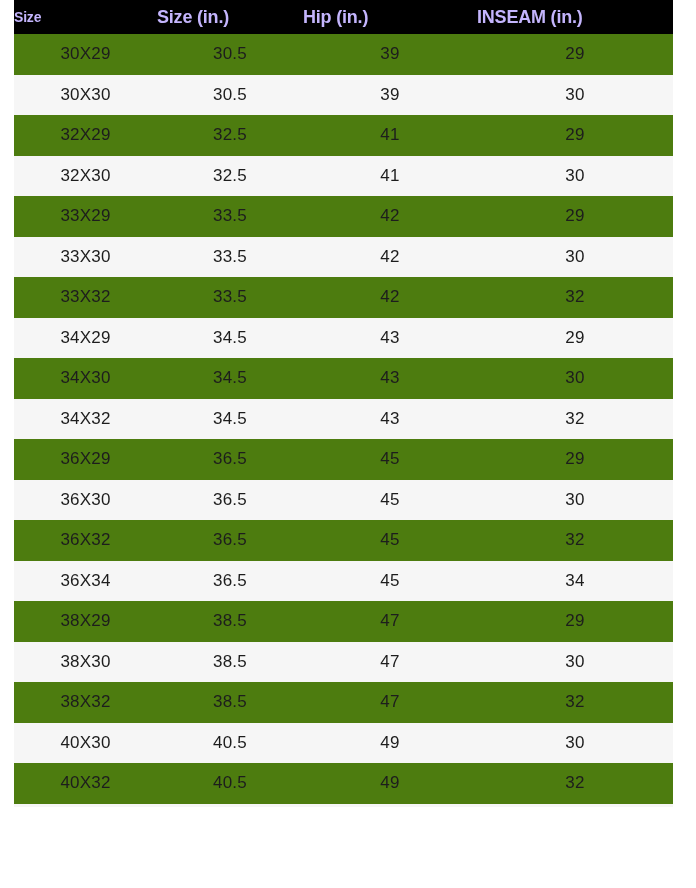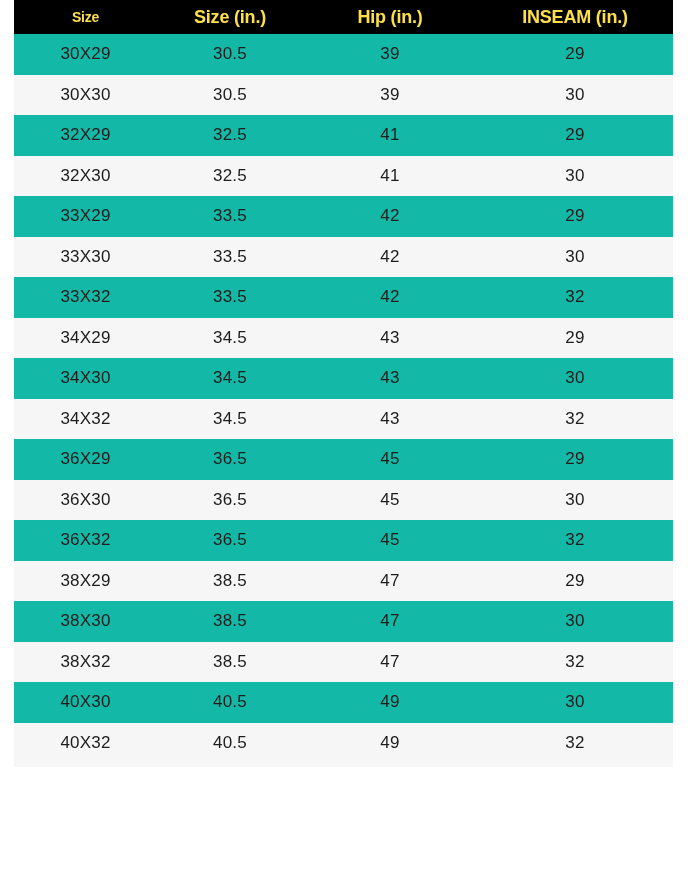--- a/index.html
+++ b/index.html
@@ -21,34 +21,34 @@
   table.size-table {
     border-collapse: collapse;
     table-layout: fixed;
     width: 659px;
   }
   thead tr.head-row {
     height: 34px;
     background: #000000;
   }
   th {
-    color: #fde047;
+    color: #c4b5fd;
     font-weight: 700;
     font-size: 18px;
     letter-spacing: -0.2px;
-    text-align: center;
+    text-align: left;
     vertical-align: middle;
     padding: 0;
   }
   th.th-size {
     font-size: 14px;
   }
   tbody tr.data-row {
     height: 40.5px;
-    background: #14b8a6;
+    background: #4d7c0f;
   }
   tbody tr.data-row:nth-child(even) {
     background: #f6f6f6;
   }
   td {
     text-align: center;
     vertical-align: middle;
     font-size: 17px;
     font-weight: 400;
     color: #1d1d1d;
@@ -154,20 +154,26 @@
             <td>45</td>
             <td>30</td>
           </tr>
           <tr class="data-row">
             <td>36X32</td>
             <td>36.5</td>
             <td>45</td>
             <td>32</td>
           </tr>
           <tr class="data-row">
+            <td>36X34</td>
+            <td>36.5</td>
+            <td>45</td>
+            <td>34</td>
+          </tr>
+          <tr class="data-row">
             <td>38X29</td>
             <td>38.5</td>
             <td>47</td>
             <td>29</td>
           </tr>
           <tr class="data-row">
             <td>38X30</td>
             <td>38.5</td>
             <td>47</td>
             <td>30</td>

